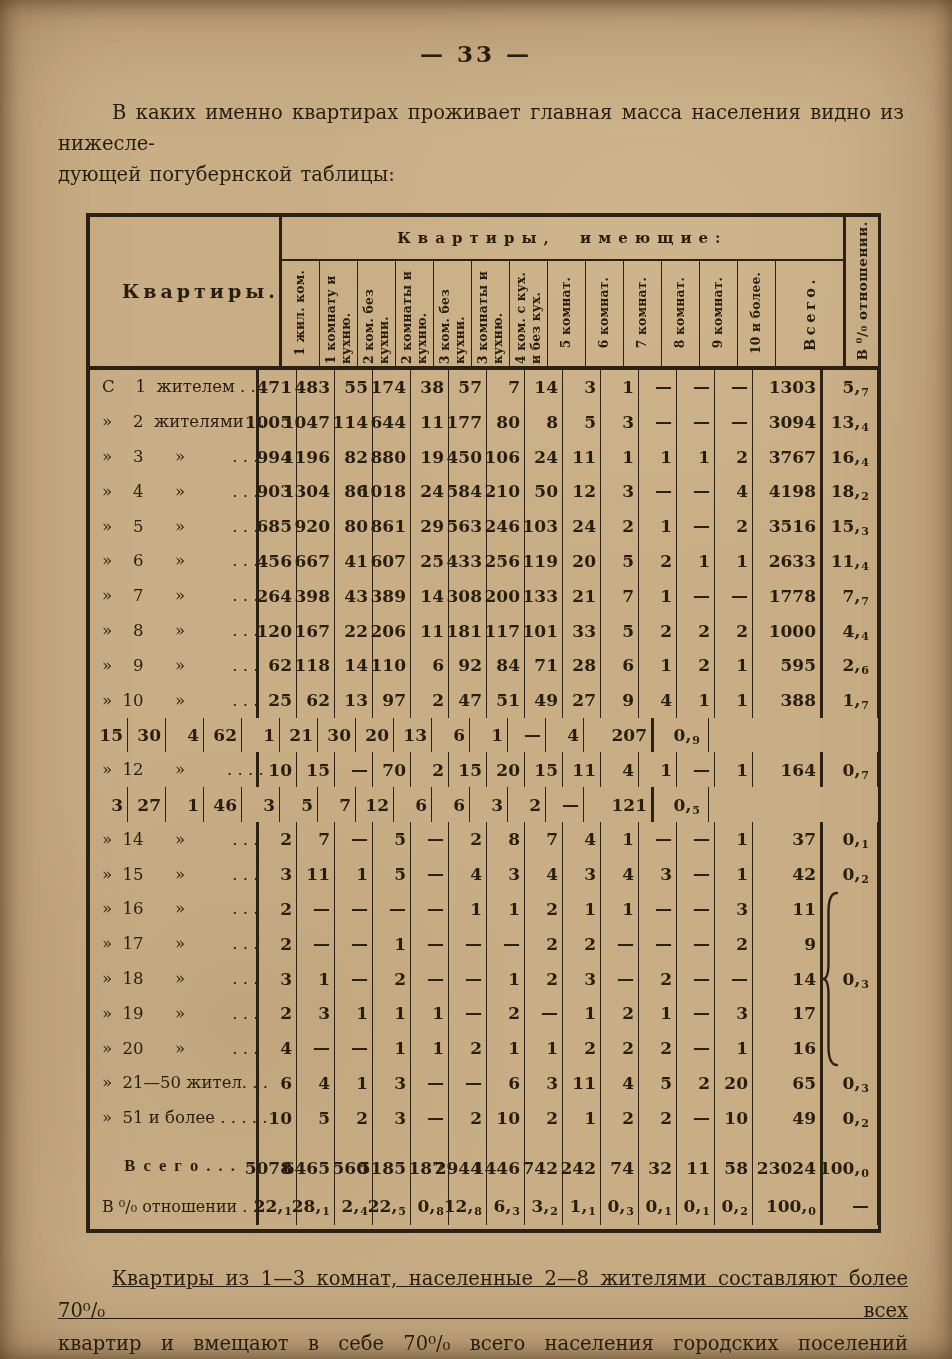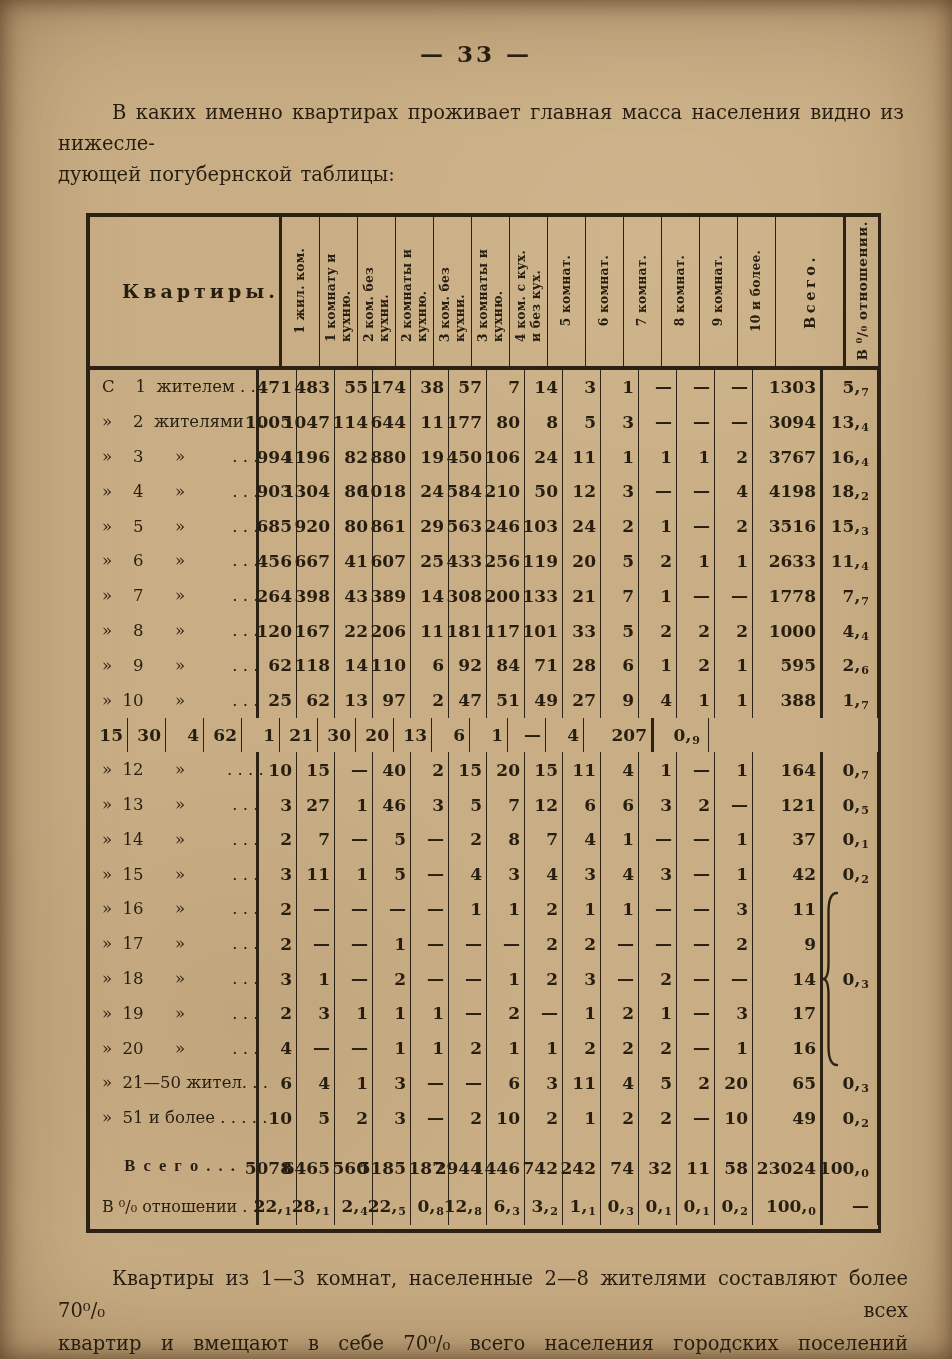--- a/index.html
+++ b/index.html
@@ -19,21 +19,21 @@
       inset 0 14px 26px -12px rgba(70,45,20,.5),
       inset 0 -14px 26px -12px rgba(70,45,20,.45);
     overflow: hidden;
     font-family: "DejaVu Serif", "Liberation Serif", serif;
     color: #271e10;
   }
   .pagenum { padding-top: 40px; text-align: center; font-size: 23px; font-weight: bold; letter-spacing: 3px; }
   .intro { margin: 30px 48px 7px 58px; font-size: 19.5px; line-height: 1.6; word-spacing: 2px; }
   .intro .l0 { text-indent: 54px; text-align: justify; text-align-last: justify; }
   .footer { margin: 30px 44px 0 58px; font-size: 19.5px; line-height: 1.66; word-spacing: 2px; }
-  .footer .l0 { text-indent: 54px; }
+  .footer .l0 { text-indent: 54px; text-decoration: underline; }
   .footer .just { text-align: justify; text-align-last: justify; }
 
   
   .tbl {
     margin: 22px 0 0 86px;
     width: 795px;
     border: 4px solid #2b2214;
     border-right-width: 3px;
     position: relative;
   }
@@ -80,20 +80,21 @@
 
   <div class="intro">
     <div class="l0">В каких именно квартирах проживает главная масса  населения видно из нижесле-</div>
     <div class="l1">дующей погубернской таблицы:</div>
   </div>
 
   <div class="tbl">
     <div class="thead">
       <div class="corner">Квартиры.</div>
       <div class="mid">
+        <div class="span-h">Квартиры,  имеющие:</div>
         <div class="subrow">
             <div class="subcol">
               <span class="rot">1 жил. ком.</span>
             </div>
             <div class="subcol">
               <span class="rot">1 комнату и кухню.</span>
             </div>
             <div class="subcol">
               <span class="rot">2 ком. без кухни.</span>
             </div>
@@ -672,21 +673,21 @@
           <div class="c">
             <span>10</span>
           </div>
           <div class="c">
             <span>15</span>
           </div>
           <div class="c">
             <span>—</span>
           </div>
           <div class="c">
-            <span>40</span>
+            <span>70</span>
           </div>
           <div class="c">
             <span>2</span>
           </div>
           <div class="c">
             <span>15</span>
           </div>
           <div class="c">
             <span>20</span>
           </div>
@@ -709,21 +710,20 @@
             <span>1</span>
           </div>
           <div class="c tot">
             <span>164</span>
           </div>
           <div class="c pct">
             <span>0,<span class="sub">7</span></span>
           </div>
         </div>
         <div class="trow">
-          <div class="lbl">»  13      »         . . .</div>
           <div class="c">
             <span>3</span>
           </div>
           <div class="c">
             <span>27</span>
           </div>
           <div class="c">
             <span>1</span>
           </div>
           <div class="c">

